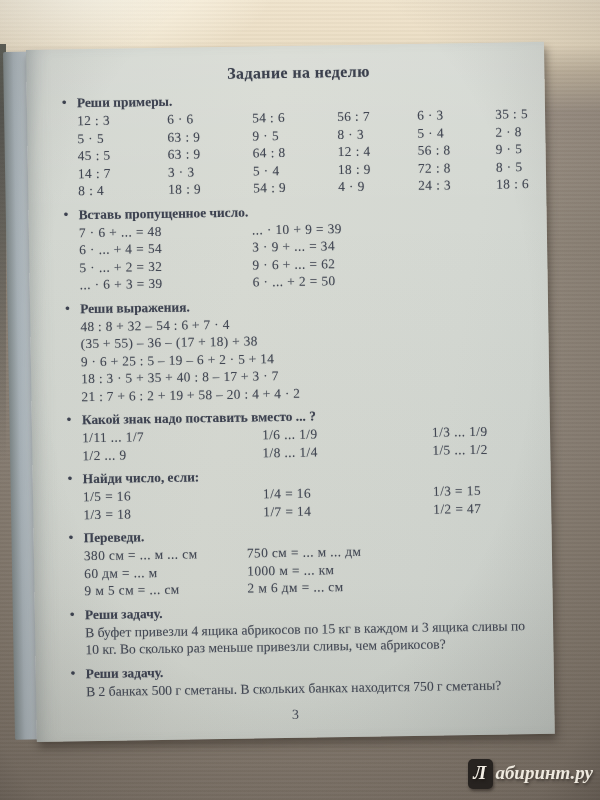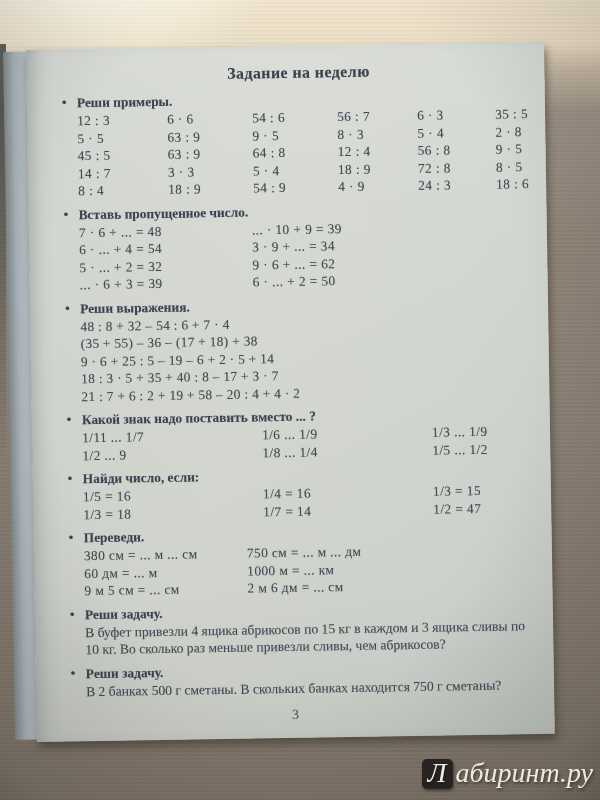--- a/index.html
+++ b/index.html
@@ -44,21 +44,21 @@
   .mrow,.tline{font-size:13.4px;line-height:17.5px;letter-spacing:0.3px;text-shadow:0 0 1px rgba(67,72,84,0.3);}
   .g6{display:grid;grid-template-columns:90px 85px 85px 80px 78px 1fr;}
   .g2{display:grid;grid-template-columns:173px 1fr;}
   .g3{display:grid;grid-template-columns:180px 170px 1fr;}
   .g2b{display:grid;grid-template-columns:163px 1fr;}
   .cell{white-space:nowrap;font-size:13.4px;line-height:17.5px;letter-spacing:0.4px;text-shadow:0 0 1px rgba(67,72,84,0.3);}
   .task{font-size:13.6px;line-height:17.5px;max-width:452px;text-shadow:0 0 1px rgba(67,72,84,0.3);}
   .page-number{position:absolute;left:0;right:0;bottom:15px;text-align:center;font-size:14px;color:#454a56;}
   .watermark{
     position:absolute;right:7px;bottom:11px;z-index:6;
-    font-style:italic;font-weight:400;font-size:28px;color:#eee9de;
+    font-style:italic;font-weight:700;font-size:19px;color:#eee9de;
     text-shadow:1px 2px 3px rgba(25,20,16,0.6);white-space:nowrap;
   }
   .wm-badge{
     display:inline-block;font-style:italic;background:#272320;color:#f2ede3;
     padding:0px 7px 3px 5px;border-radius:5px;margin-right:2px;line-height:27px;
     box-shadow:1px 2px 3px rgba(25,20,16,0.5);
   }
 </style>
 </head>
 <body>

